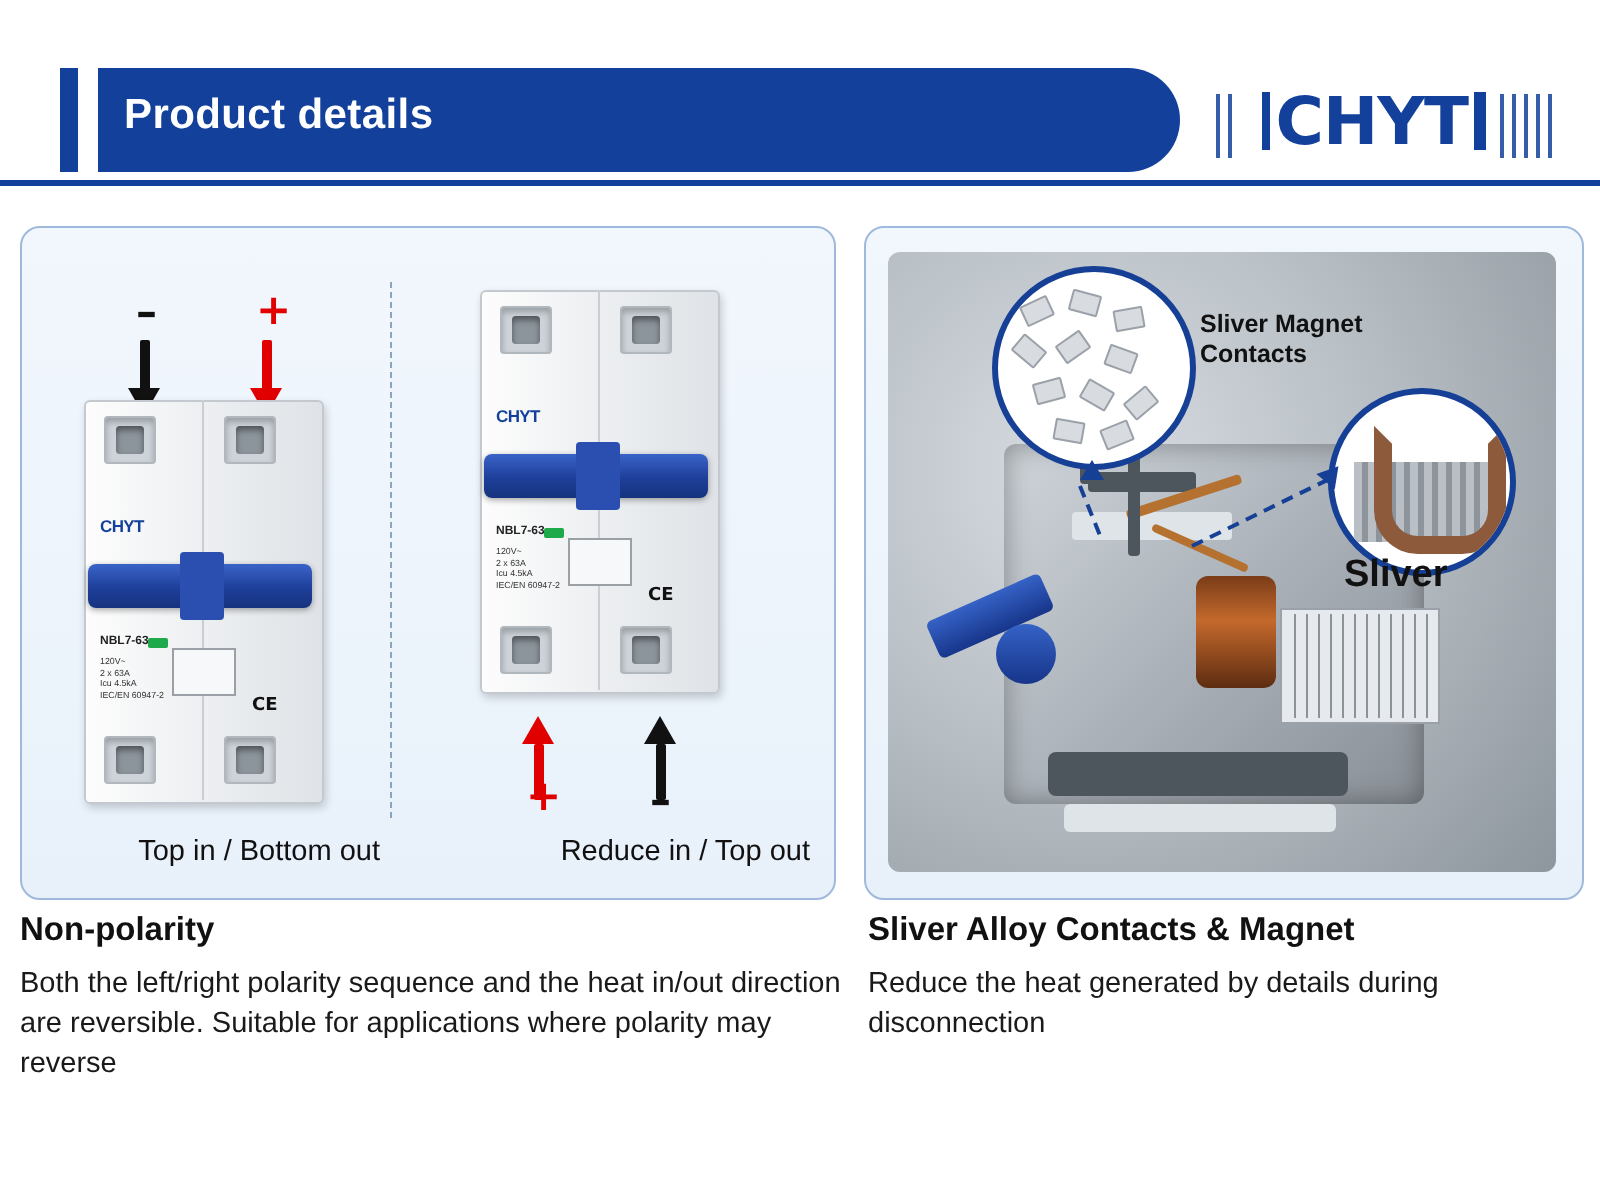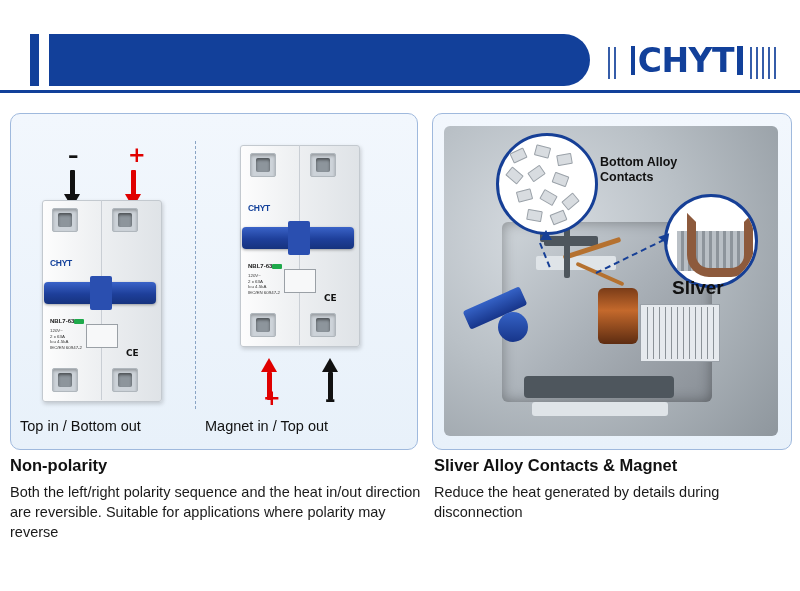--- a/index.html
+++ b/index.html
@@ -128,21 +128,21 @@
   .divider-dashed {
     position: absolute;
     left: 195px; top: 141px;
     width: 0; height: 268px;
     border-left: 1px dashed #8aa4c4;
   }
   .sublabel {
     position: absolute;
     font-size: 14.5px;
     color: #111;
-    text-align: left;
+    text-align: right;
   }
   #sub-left  { left: 20px;  top: 418px; width: 170px; }
   #sub-right { left: 205px; top: 418px; width: 200px; }
 
   
   .breaker { position: absolute; }
   .brk-body {
     position: absolute;
     background: linear-gradient(to right, #fdfdfd 0%, #eef0f2 45%, #dfe3e7 100%);
     border: 1px solid #c3c9cf;
@@ -353,20 +353,21 @@
     font-weight: bold;
   }
 </style>
 </head>
 <body>
 
 <div class="header">
   <div class="header-bar"></div>
   <div class="header-notch"></div>
   <div class="header-accent"></div>
+  <div class="header-title">Product details</div>
 </div>
 <div class="header-underline" style="top:90px;"></div>
 
 <div class="logo">
   <div style="position:relative; padding:0 30px 0 14px;">
     <div class="logo-stripes-left"></div>
     <div class="logo-text">
       <span class="logo-bar thin"></span>
       <span>CHYT</span>
       <span class="logo-bar"></span>
@@ -458,21 +459,21 @@
   <div class="arrow-head" style="left:2px; top:0; border-bottom:14px solid #e00000;"></div>
 </div>
 <div class="arrow-col" style="left:320px; top:358px; width:20px; height:44px;">
   <div class="arrow-shaft" style="left:8px; top:14px; height:28px; background:#111;"></div>
   <div class="arrow-head" style="left:2px; top:0; border-bottom:14px solid #111;"></div>
 </div>
 
 <div class="sign" style="left:263px; top:390px; color:#e00000;">+</div>
 <div class="sign" style="left:325px; top:392px; color:#111;">–</div>
 
-<div class="sublabel" id="sub-right">Magnet in / Top out</div>
+<div class="sublabel" id="sub-right">Reduce in / Top out</div>
 
 <div class="panel" id="panel-right"></div>
 
 <div class="photo">
 
   <div class="mech-plate"></div>
 
   <div class="mech-dark" style="left:100px; top:110px; width:54px; height:10px;"></div>
   <div class="mech-light" style="left:92px; top:130px; width:80px; height:14px;"></div>
   <div class="mech-copper" style="left:118px; top:120px; width:60px; height:5px; transform:rotate(-18deg);"></div>
@@ -506,21 +507,21 @@
   <div class="contact-chip" style="left:58px; top:18px; transform:rotate(-10deg);"></div>
   <div class="contact-chip" style="left:8px; top:34px; transform:rotate(40deg);"></div>
   <div class="contact-chip" style="left:30px; top:32px; transform:rotate(-35deg);"></div>
   <div class="contact-chip" style="left:54px; top:38px; transform:rotate(20deg);"></div>
   <div class="contact-chip" style="left:18px; top:54px; transform:rotate(-15deg);"></div>
   <div class="contact-chip" style="left:42px; top:56px; transform:rotate(30deg);"></div>
   <div class="contact-chip" style="left:64px; top:60px; transform:rotate(-40deg);"></div>
   <div class="contact-chip" style="left:28px; top:74px; transform:rotate(10deg);"></div>
   <div class="contact-chip" style="left:52px; top:76px; transform:rotate(-22deg);"></div>
 </div>
-<div class="photo-label" id="label-contacts">Bottom Alloy Contacts</div>
+<div class="photo-label" id="label-contacts">Sliver Magnet Contacts</div>
 <div class="callout-line" style="left:540px; top:242px; width:26px; transform:rotate(68deg);"></div>
 <div class="callout-arrow" style="left:540px; top:230px;"></div>
 
 <div class="callout-circle" id="callout-magnet">
   <div class="magnet-rods"></div>
   <div class="magnet-u"></div>
 </div>
 <div class="photo-label" id="label-magnet">Sliver</div>
 <div class="callout-line" style="left:596px; top:272px; width:76px; transform:rotate(-26deg);"></div>
 <div class="callout-arrow" style="left:660px; top:232px; transform:rotate(40deg);"></div>

